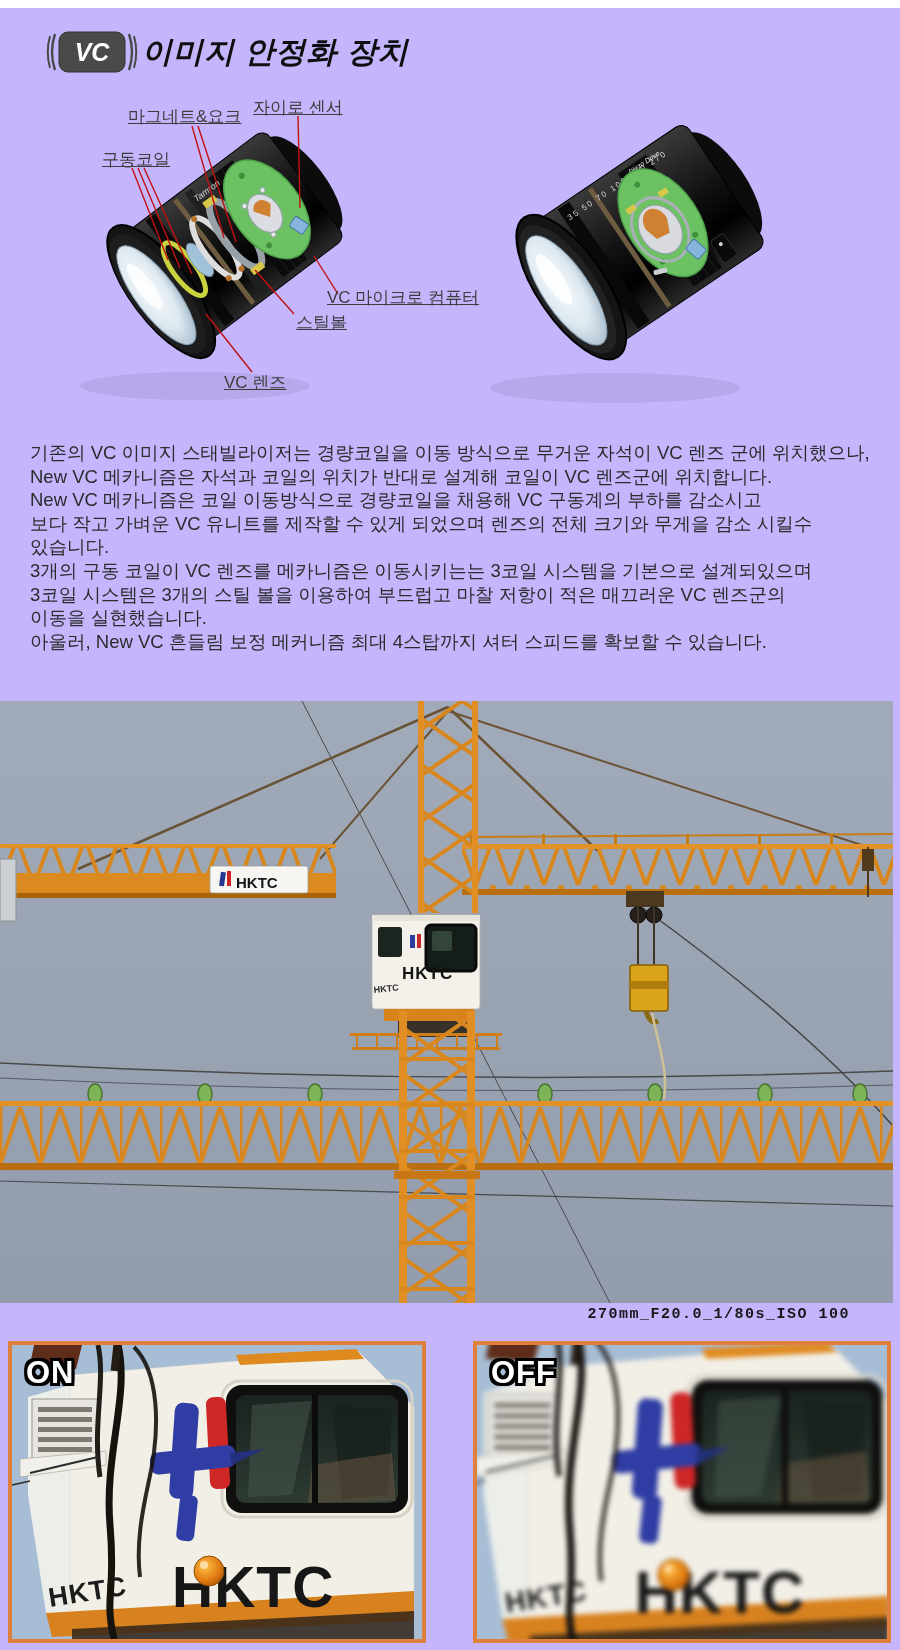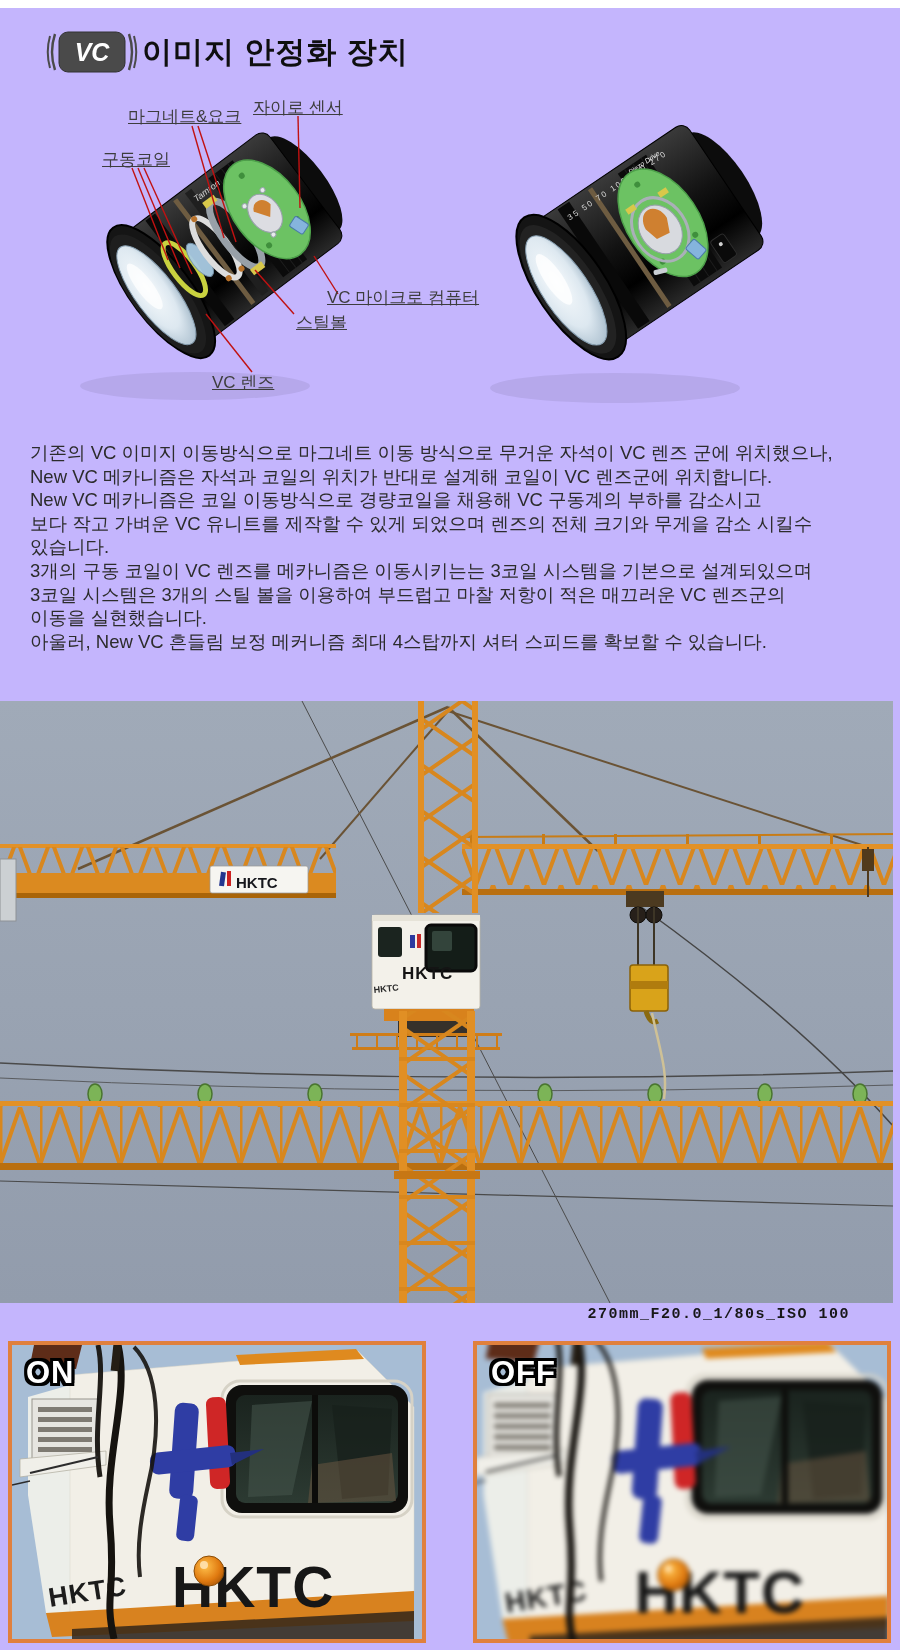--- a/index.html
+++ b/index.html
@@ -1,31 +1,31 @@
 <!DOCTYPE html>
 <html><head>
 <meta charset="utf-8">
 <style>
   html,body{margin:0;padding:0;background:#fff;}
   .page{position:relative;width:900px;height:1650px;background:#c4b5fd;overflow:hidden;
         font-family:"Liberation Sans","DejaVu Sans",sans-serif;margin-top:8px;}
   
   .hdr-badge{position:absolute;left:46px;top:22px;}
   .page-title{position:absolute;left:142px;top:24px;margin:0;font-size:30px;font-weight:800;
-              color:#0f0f0f;letter-spacing:1px;}
+              color:#0f0f0f;letter-spacing:1px;font-style:italic;}
   
   .diagram{position:absolute;left:0;top:80px;width:900px;height:320px;}
   .diagram svg.canvas{position:absolute;left:0;top:0;}
   .callout{position:absolute;font-size:17px;color:#3d3d3d;white-space:nowrap;text-decoration:underline;}
   .lb-magnet{left:128px;top:17px;}
   .lb-gyro{left:253px;top:8px;}
   .lb-coil{left:102px;top:60px;}
   .lb-micro{left:327px;top:198px;}
   .lb-ball{left:296px;top:223px;}
-  .lb-lens{left:212px;top:283px;}
+  .lb-lens{left:224px;top:283px;}
   
   .descr{position:absolute;left:30px;top:433px;width:850px;}
   .descr p{margin:0;font-size:18.5px;line-height:23.6px;color:#2c2c2c;}
   
   .crane{position:absolute;left:0;top:693px;width:893px;height:602px;line-height:0;}
   
   .caption{position:absolute;left:0;top:1298px;width:850px;text-align:right;
            font-family:"Liberation Mono","DejaVu Sans Mono",monospace;
            font-size:15px;font-weight:700;letter-spacing:1.5px;color:#171717;}
   
@@ -159,21 +159,21 @@
 
     <div class="callout lb-magnet">마그네트&amp;요크</div>
     <div class="callout lb-gyro">자이로 센서</div>
     <div class="callout lb-coil">구동코일</div>
     <div class="callout lb-micro">VC 마이크로 컴퓨터</div>
     <div class="callout lb-ball">스틸볼</div>
     <div class="callout lb-lens">VC 렌즈</div>
   </div>
 
   <div class="descr">
-    <p>기존의 VC 이미지 이동방식으로 마그네트 이동 방식으로 무거운 자석이 VC 렌즈 군에 위치했으나,</p>
+    <p>기존의 VC 이미지 스태빌라이저는 경량코일을 이동 방식으로 무거운 자석이 VC 렌즈 군에 위치했으나,</p>
     <p>New VC 메카니즘은 자석과 코일의 위치가 반대로 설계해 코일이 VC 렌즈군에 위치합니다.</p>
     <p>New VC 메카니즘은 코일 이동방식으로 경량코일을 채용해 VC 구동계의 부하를 감소시고</p>
     <p>보다 작고 가벼운 VC 유니트를 제작할 수 있게 되었으며 렌즈의 전체 크기와 무게을 감소 시킬수</p>
     <p>있습니다.</p>
     <p>3개의 구동 코일이 VC 렌즈를 메카니즘은 이동시키는는 3코일 시스템을 기본으로 설계되있으며</p>
     <p>3코일 시스템은 3개의 스틸 볼을 이용하여 부드럽고 마찰 저항이 적은 매끄러운 VC 렌즈군의</p>
     <p>이동을 실현했습니다.</p>
     <p>아울러, New VC 흔들림 보정 메커니즘 최대 4스탑까지 셔터 스피드를 확보할 수 있습니다.</p>
   </div>
 

